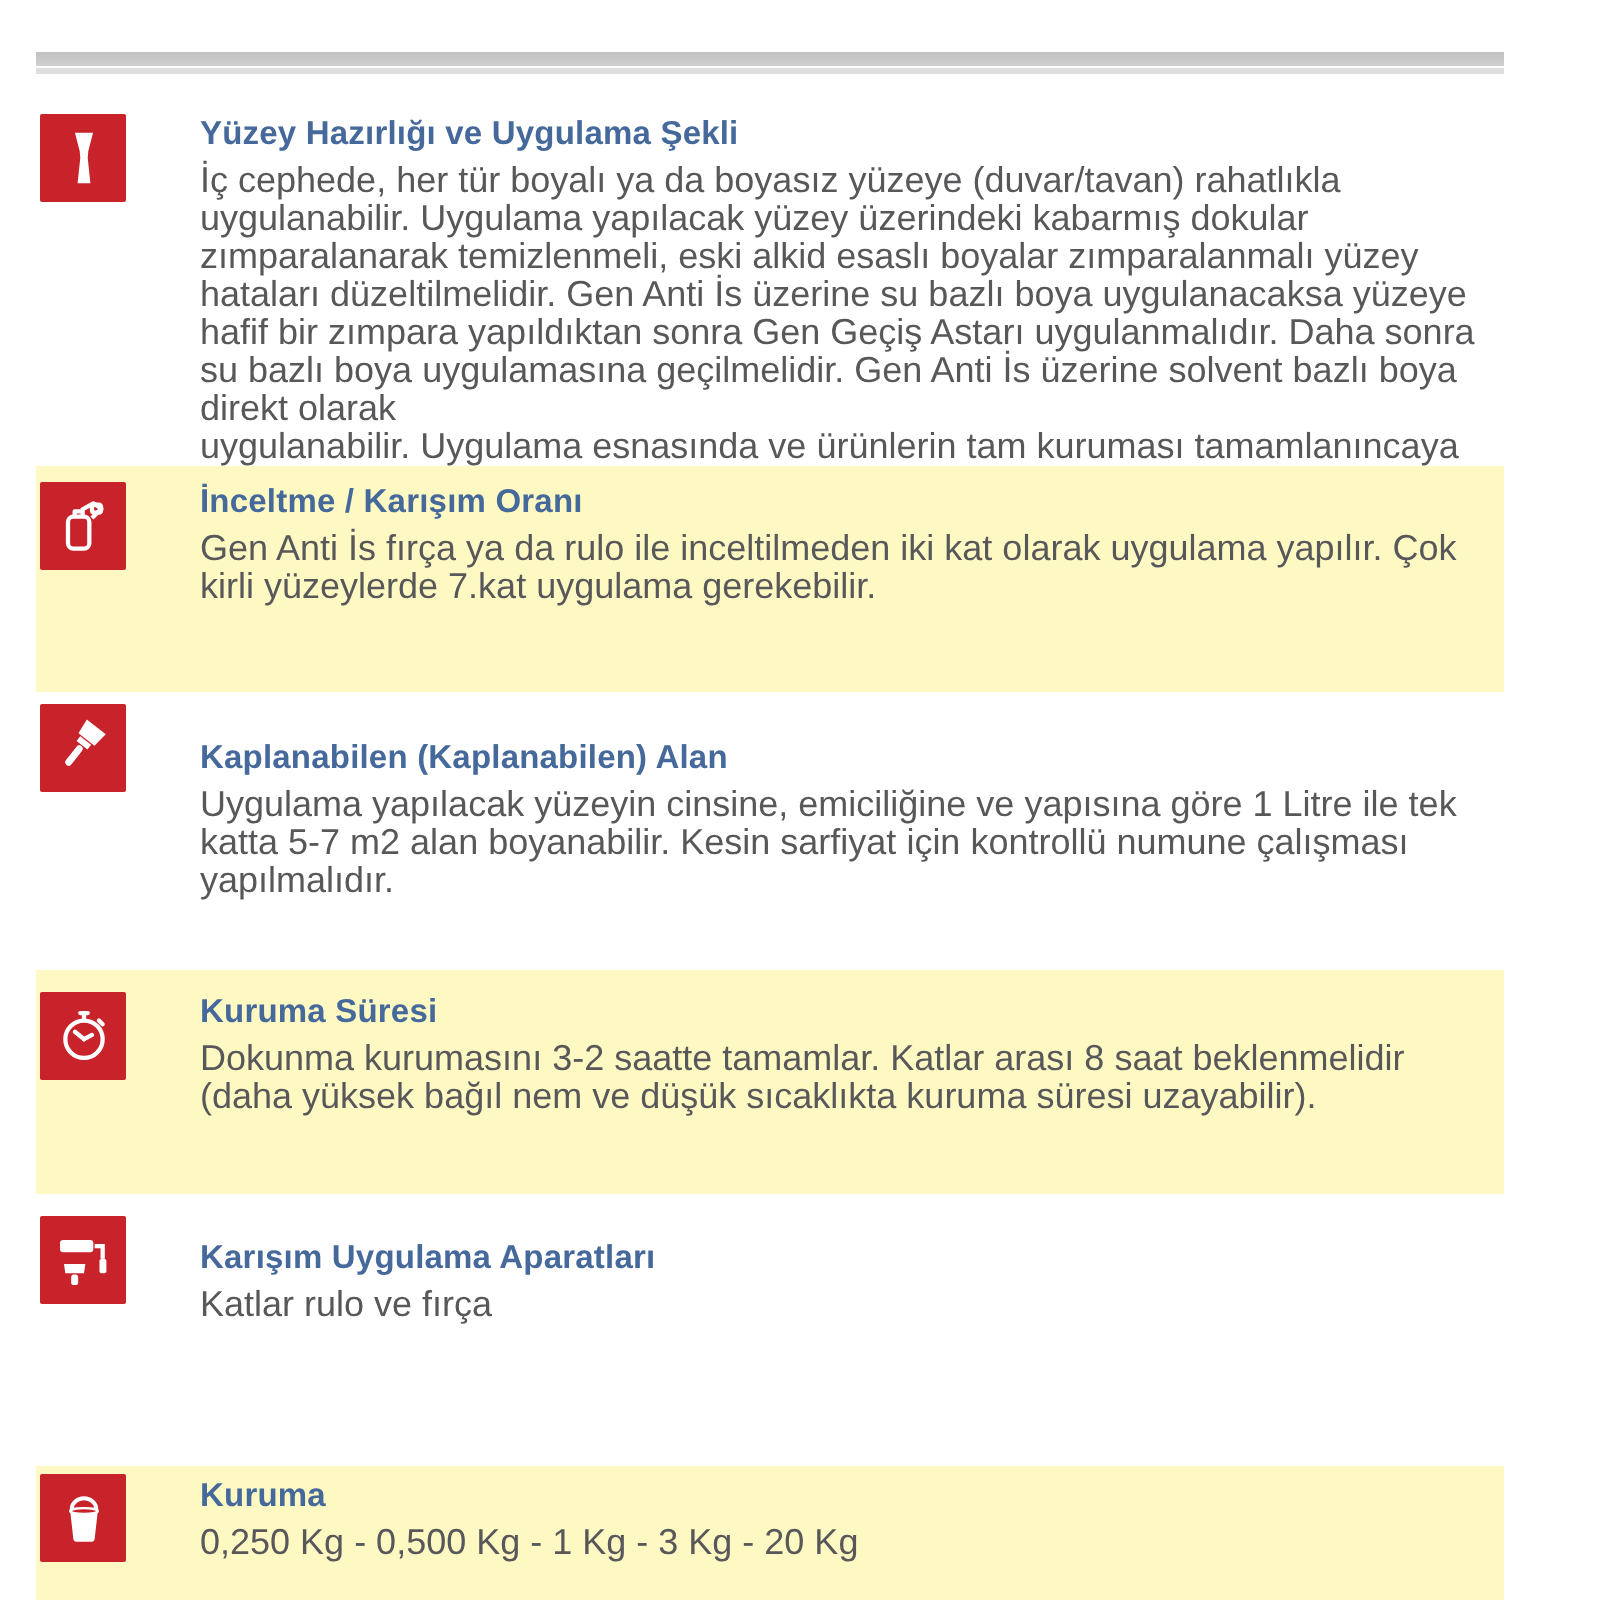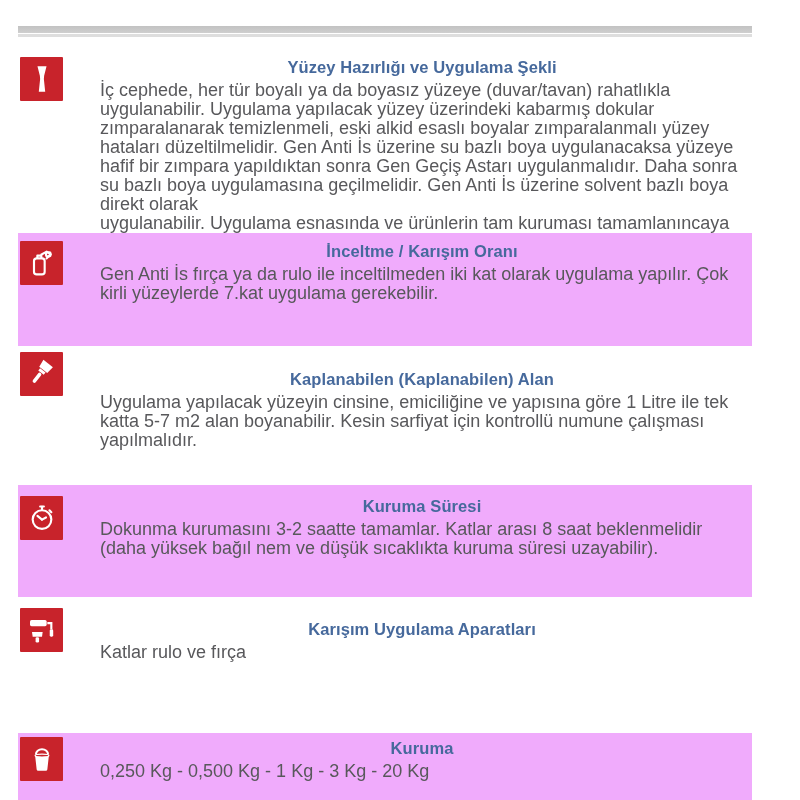--- a/index.html
+++ b/index.html
@@ -4,30 +4,30 @@
 <style>
   html,body{margin:0;padding:0;background:#ffffff;}
   .page{
     position:relative;width:800px;height:800px;background:#ffffff;overflow:hidden;
     font-family:"Liberation Sans","DejaVu Sans",sans-serif;
   }
   .rule-top{position:absolute;left:18px;width:734px;}
   .rule-thick{top:26px;height:7px;background:linear-gradient(to bottom,#c2c2c2,#cfcfcf);}
   .rule-thin{top:34px;height:3px;background:#dedede;}
   .section{position:absolute;left:18px;width:734px;box-sizing:border-box;}
-  .section.alt{background:#f0abfc;}
+  .section.alt{background:#fef9c3;}
   .icon-box{
     position:absolute;left:2px;top:0;width:43px;height:44px;background:#c8232b;
     display:flex;align-items:center;justify-content:center;border-radius:1px;
   }
   .icon-box svg{width:32px;height:32px;display:block;}
   .text-col{margin-left:82px;padding-right:8px;}
   .sec-title{
     color:#46699c;font-size:16.5px;font-weight:700;letter-spacing:.1px;
-    margin:0 0 4px 0;line-height:20px;text-align:center;
+    margin:0 0 4px 0;line-height:20px;
   }
   .sec-body{
     color:#58585b;font-size:18px;line-height:19px;margin:0;
     white-space:pre-line;
   }
   
   #sec-0{top:57px;}
   #sec-1{top:233px;height:113px;padding-top:8px;}
   #sec-1 .icon-box{top:8px;}
   #sec-2{top:352px;}

